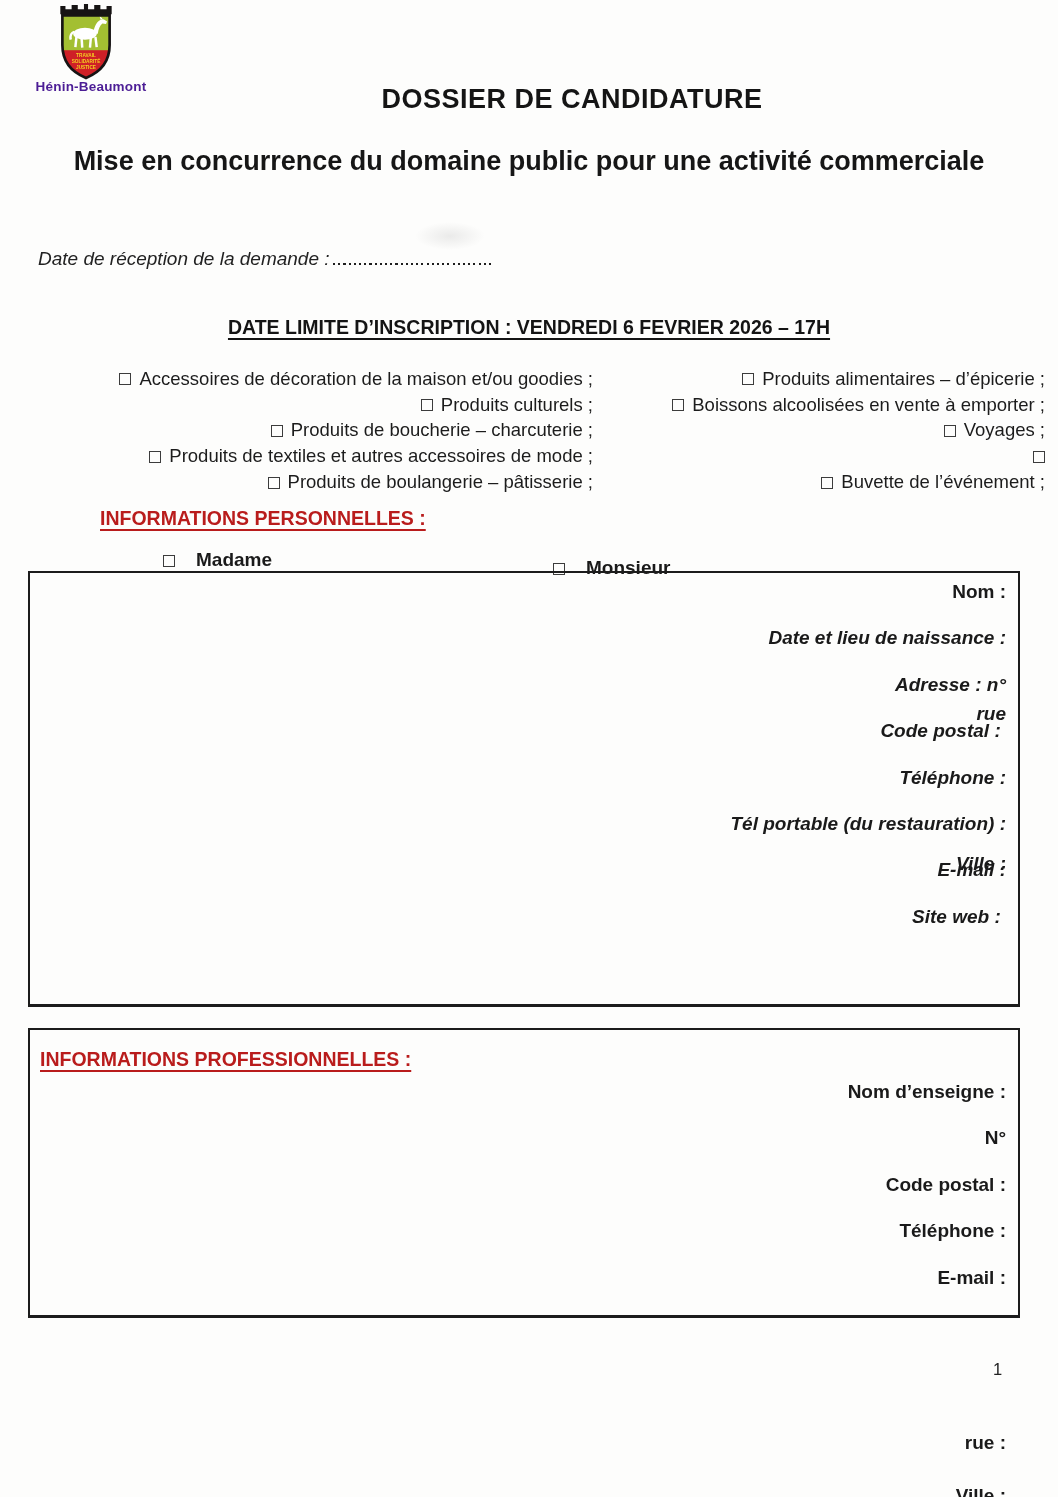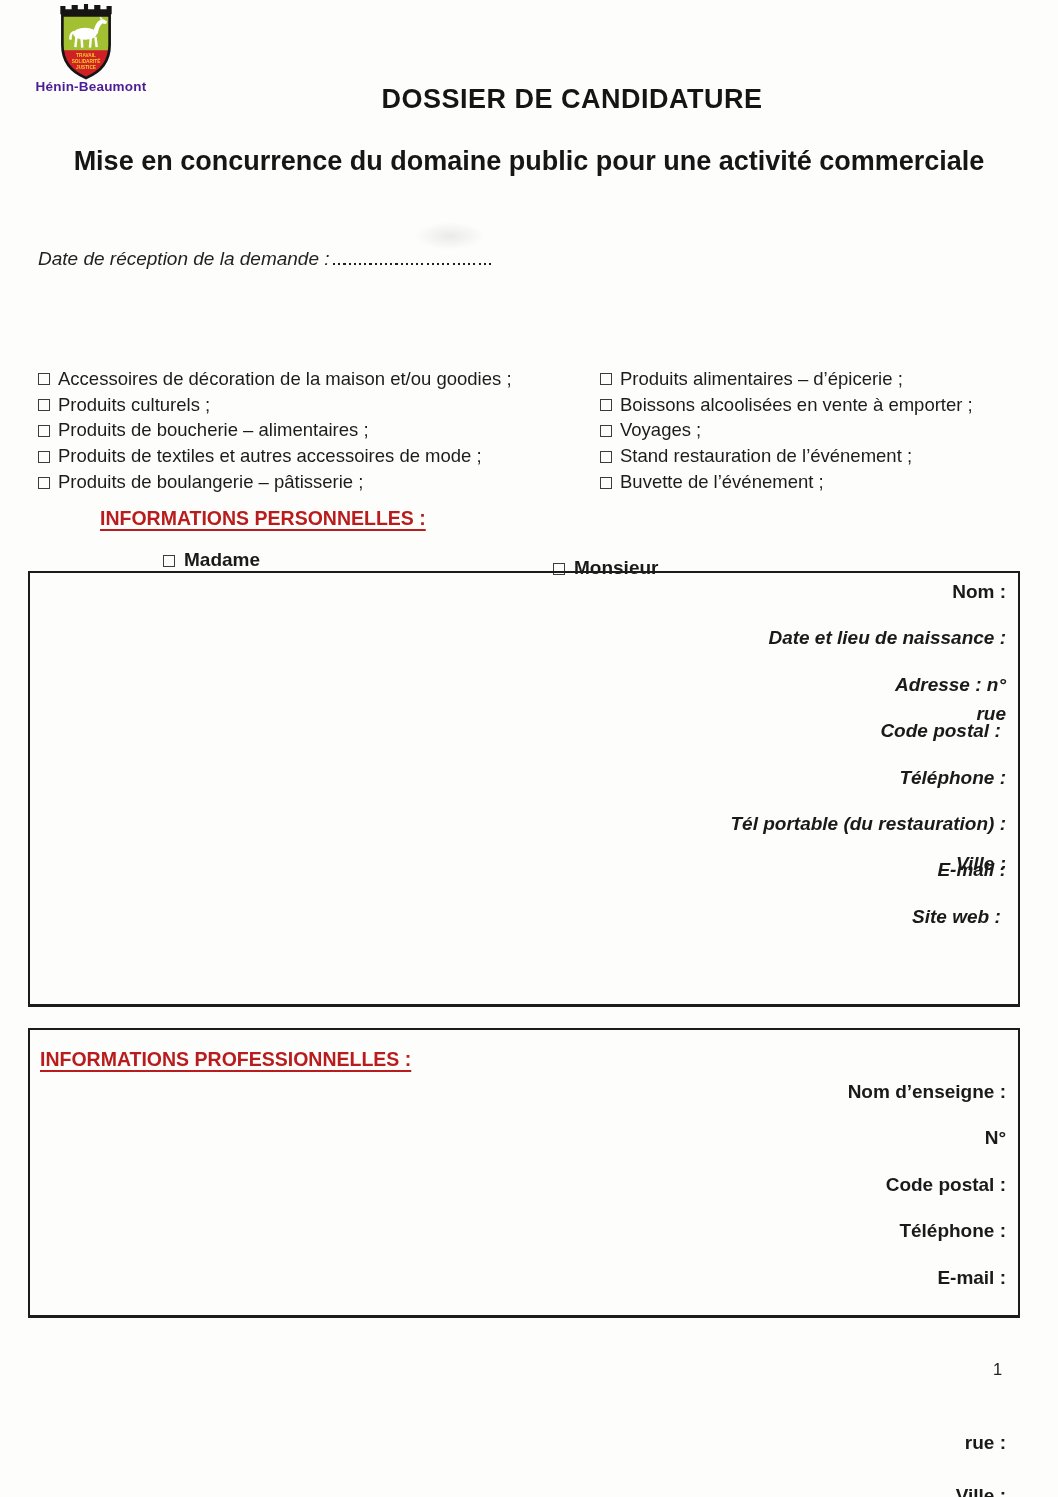--- a/index.html
+++ b/index.html
@@ -36,35 +36,35 @@
     position:absolute;top:316px;left:0;width:100%;text-align:center;
     font-size:19.5px;font-weight:bold;color:#141414;
   }
   .deadline span{
     text-decoration:underline;text-decoration-thickness:2px;text-underline-offset:4px;
   }
 
   
   .cats-left{position:absolute;left:38px;top:366px;width:555px;}
   .cats-right{position:absolute;left:600px;top:366px;width:445px;}
-  .cat-item{display:flex;align-items:center;gap:8px;height:25.8px;}
+  .cat-item{display:flex;align-items:center;gap:8px;height:25.8px;justify-content:flex-end;}
   .cb{
     width:10px;height:10px;border:1.6px solid #3c3c3c;flex:0 0 auto;
     background:transparent;margin-top:1px;
   }
   .cat-label{font-size:18.5px;color:#1c1c1c;white-space:nowrap;}
 
   .section-heading{
     font-size:19.5px;font-weight:bold;color:#b91c1c;
     text-decoration:underline;text-decoration-thickness:2px;text-underline-offset:4px;
   }
   .personal-heading{position:absolute;left:100px;top:507px;}
 
   
-  .civ{position:absolute;top:549px;display:flex;align-items:center;gap:9px;}
+  .civ{position:absolute;top:549px;display:flex;align-items:center;gap:21px;}
   .civ-madame{left:163px;}
   .civ-monsieur{left:553px;margin-top:8px;}
   .civ .lbl{font-size:19px;font-weight:bold;}
 
   
   .formbox{
     position:absolute;left:28px;width:988px;
     border:2px solid #1c1c1c;border-bottom-width:3px;background:transparent;
   }
   .box1{top:571px;height:431px;}
@@ -138,33 +138,36 @@
     <div>Mise en concurrence du domaine public pour une activité commerciale</div>
   </div>
 
   <div class="smudge"></div>
 
   <div class="reception">
     <span>Date de réception de la demande : </span>
     <span class="leader"></span>
   </div>
 
+  <div class="deadline">
+    <span>DATE LIMITE D’INSCRIPTION : VENDREDI 6 FEVRIER 2026 – 17H</span>
+  </div>
 
   <div class="cats-left">
       <div class="cat-item">
         <span class="cb"></span>
         <span class="cat-label">Accessoires de décoration de la maison et/ou goodies ;</span>
       </div>
       <div class="cat-item">
         <span class="cb"></span>
         <span class="cat-label">Produits culturels ;</span>
       </div>
       <div class="cat-item">
         <span class="cb"></span>
-        <span class="cat-label">Produits de boucherie – alimentaires ;</span>
+        <span class="cat-label">Produits de boucherie – charcuterie ;</span>
       </div>
       <div class="cat-item">
         <span class="cb"></span>
         <span class="cat-label">Produits de textiles et autres accessoires de mode ;</span>
       </div>
       <div class="cat-item">
         <span class="cb"></span>
         <span class="cat-label">Produits de boulangerie – pâtisserie ;</span>
       </div>
     </div>
@@ -176,21 +179,20 @@
       <div class="cat-item">
         <span class="cb"></span>
         <span class="cat-label">Boissons alcoolisées en vente à emporter ;</span>
       </div>
       <div class="cat-item">
         <span class="cb"></span>
         <span class="cat-label">Voyages ;</span>
       </div>
       <div class="cat-item">
         <span class="cb"></span>
-        <span class="cat-label">Stand restauration de l’événement ;</span>
       </div>
       <div class="cat-item">
         <span class="cb"></span>
         <span class="cat-label">Buvette de l’événement ;</span>
       </div>
     </div>
 
   <div class="section-heading personal-heading">INFORMATIONS PERSONNELLES :</div>
 
   <div class="civ civ-madame">

